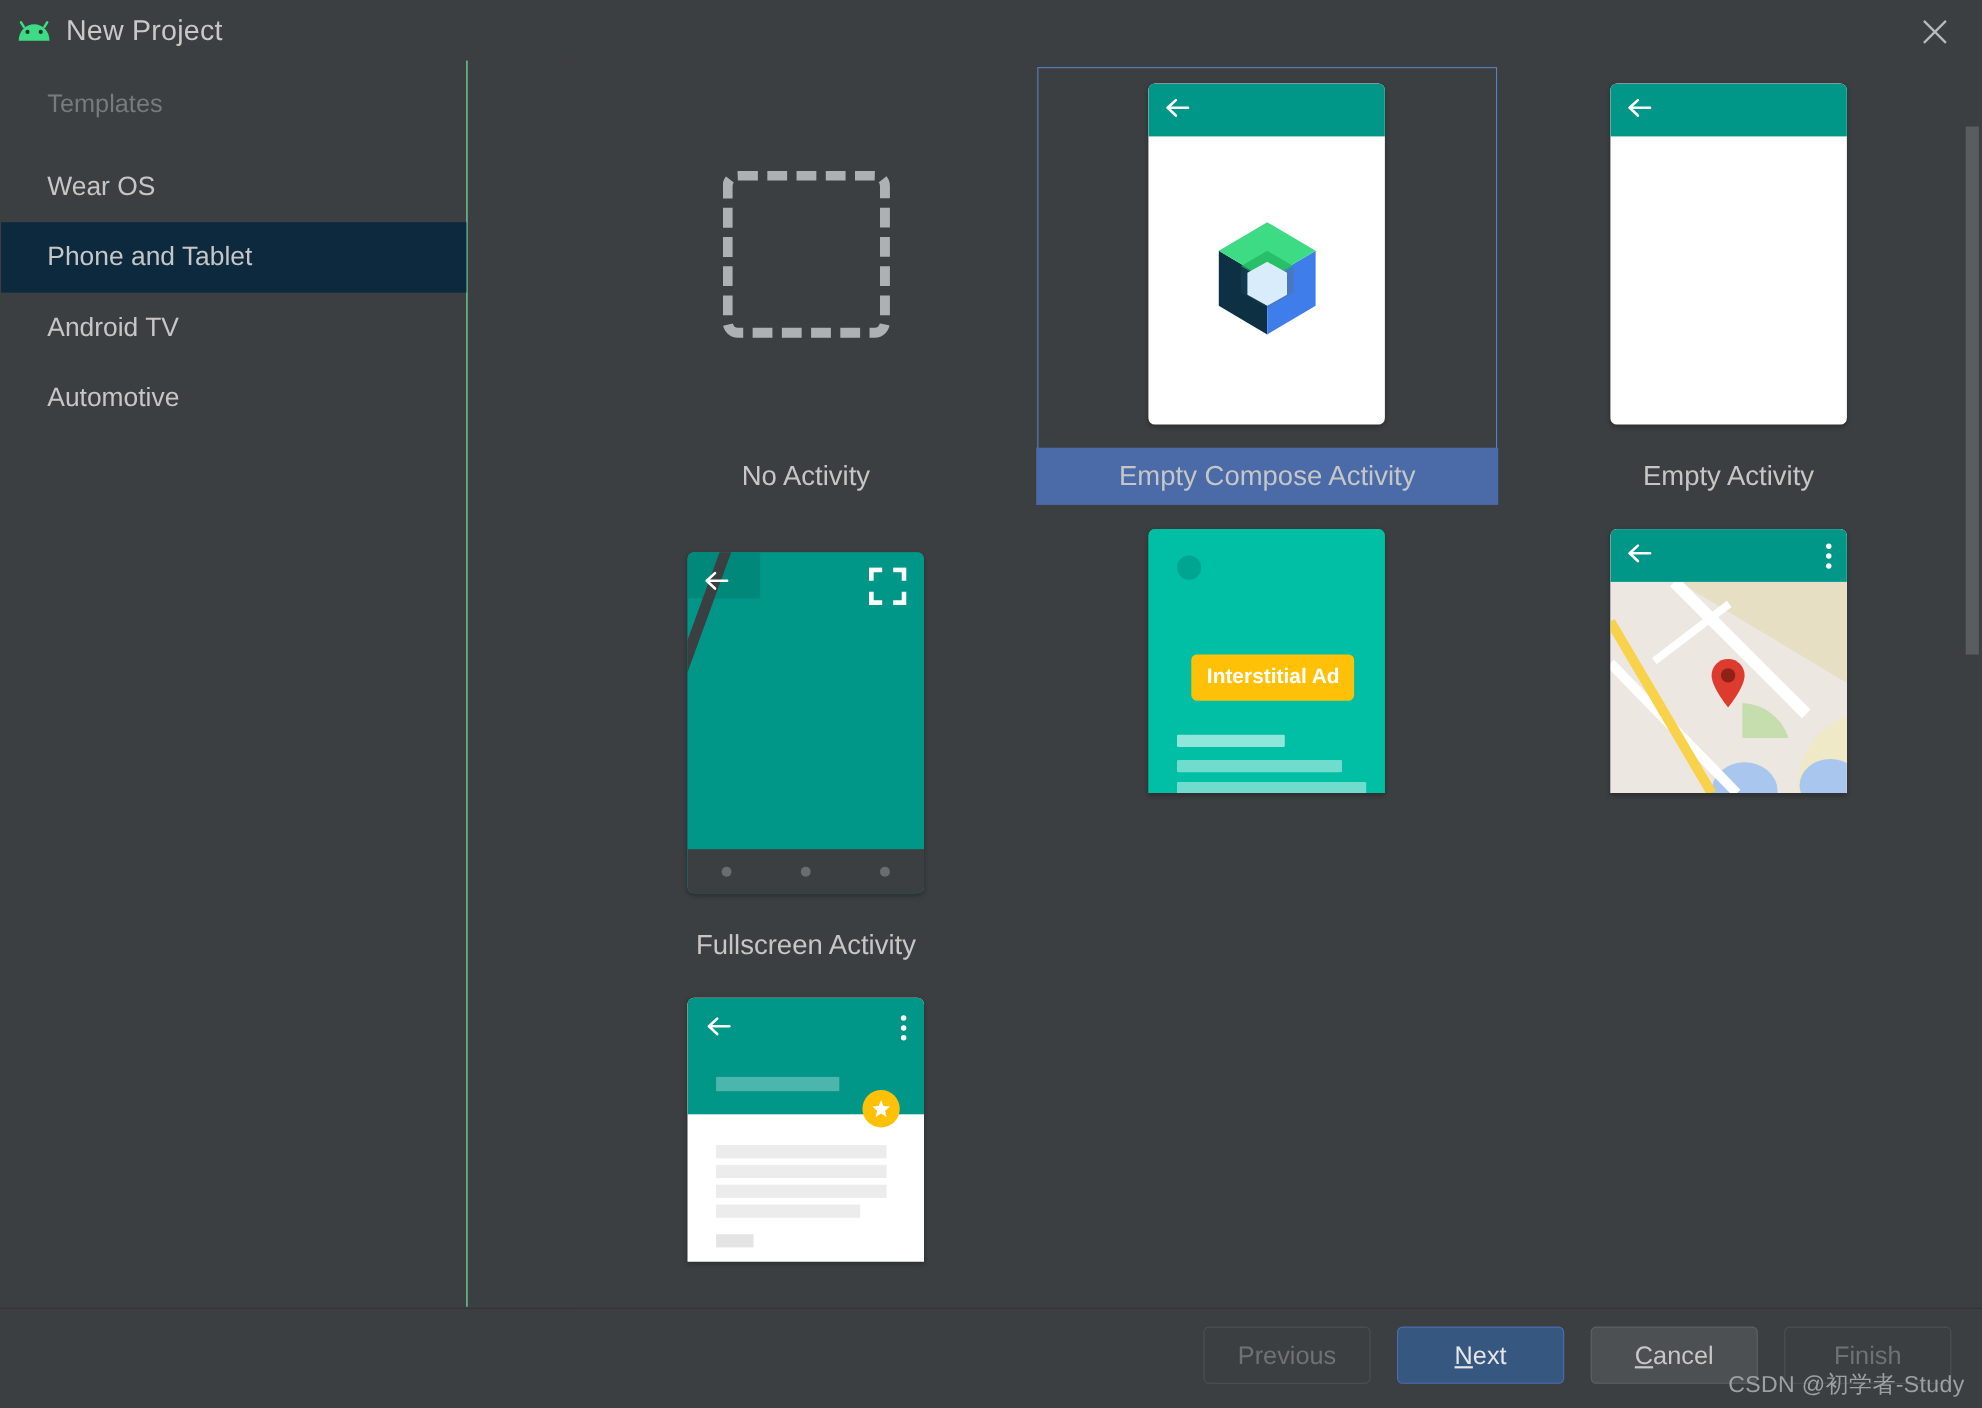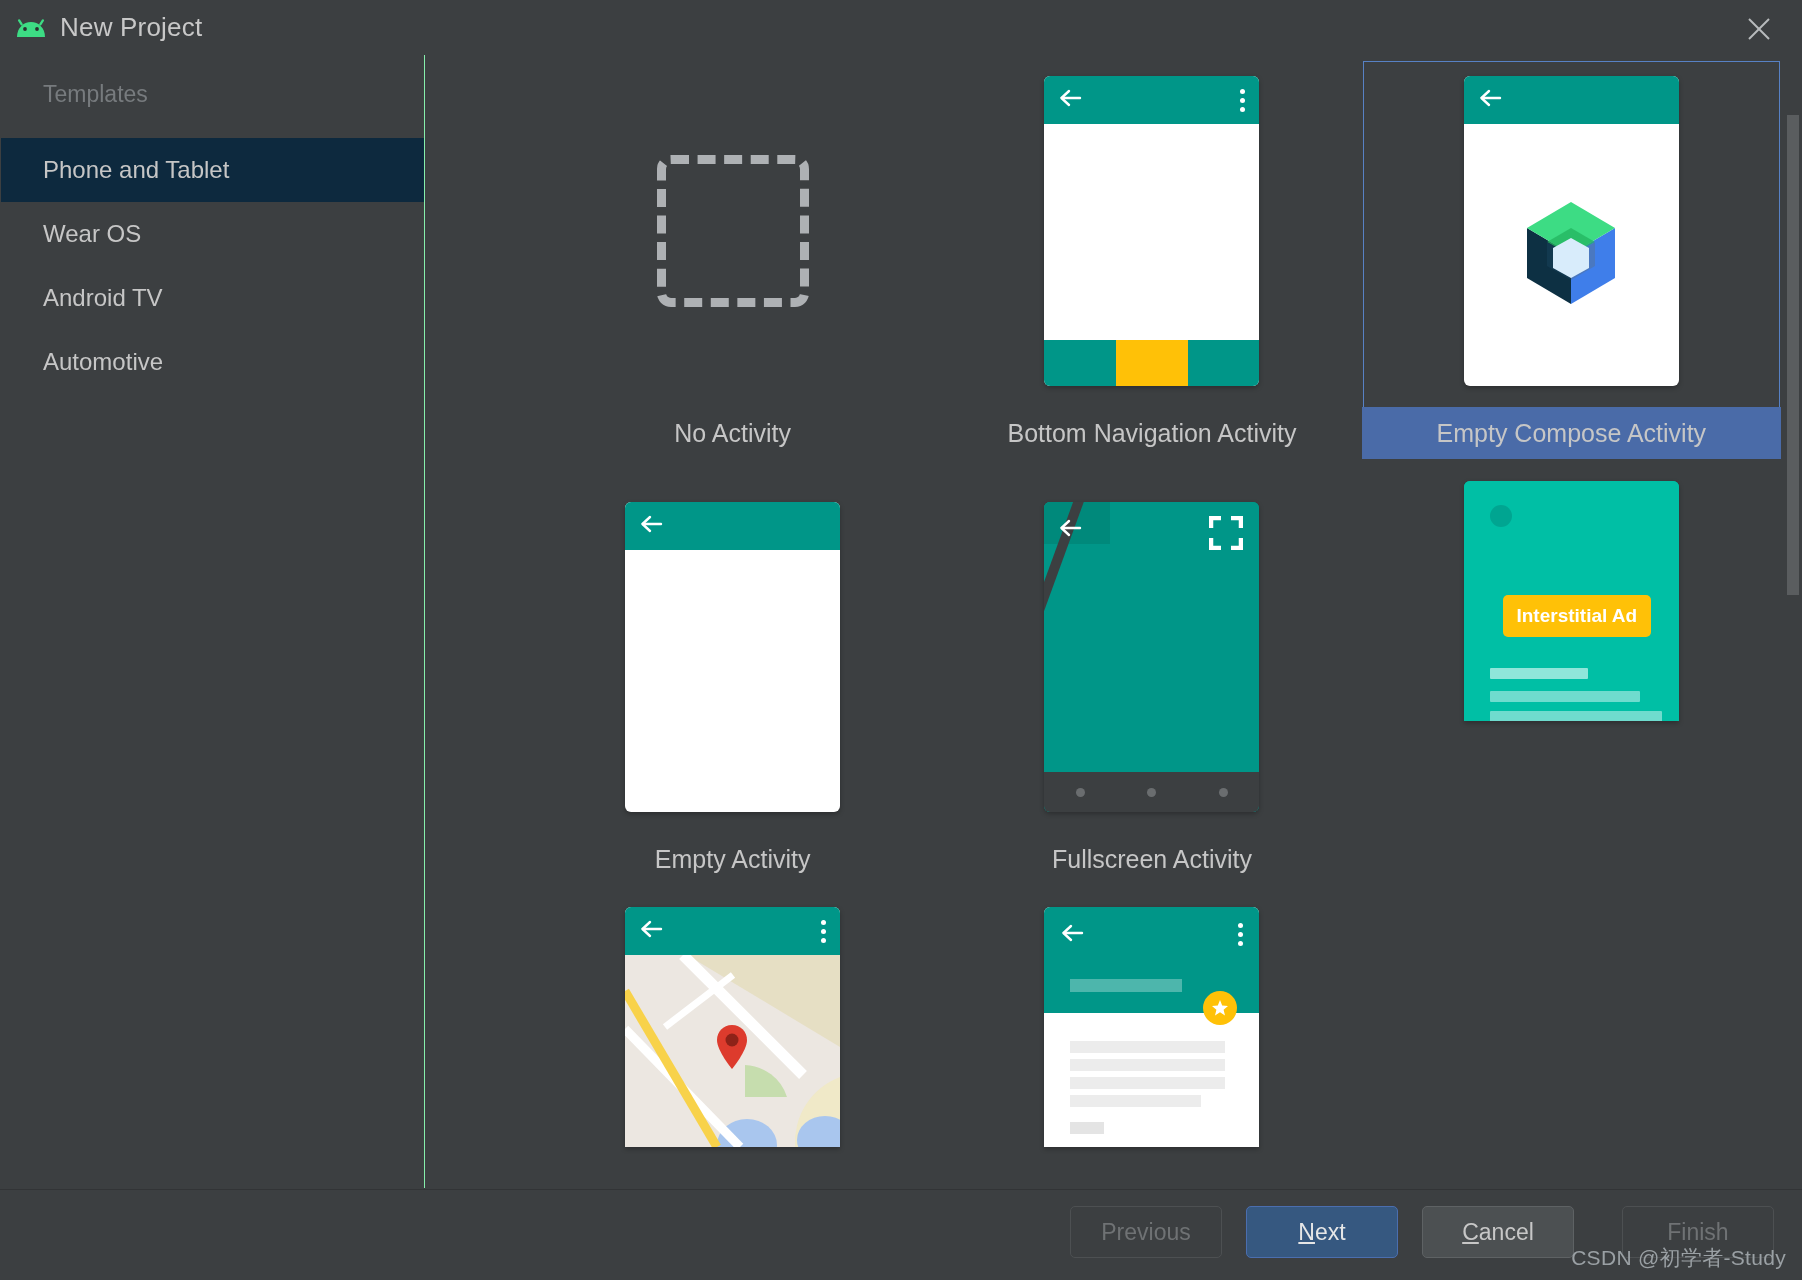--- a/index.html
+++ b/index.html
@@ -160,21 +160,21 @@
   #buttons {
     position:absolute; right:28px; top:16px;
     display:flex; gap:24px; align-items:center;
   }
   .btn {
     min-width:152px; height:52px; border-radius:5px;
     display:flex; align-items:center; justify-content:center;
     font-size:23px; cursor:pointer; padding:0 18px;
     border:1px solid #5e6264; background:transparent; color:#c7c7c7;
   }
-  .btn.disabled { color:#6f7274; border-color:#4d5052; cursor:default;margin-left:24px; }
+  .btn.disabled { color:#6f7274; border-color:#4d5052; cursor:default; }
   .btn.primary { background:#365880; border-color:#4b6eaf; color:#e6e6e6; }
   .btn.plain { background:#4c5052; border-color:#5e6264; }
   .mn { text-decoration:underline; }
 
   
   #watermark {
     position:absolute; right:16px; bottom:8px;
     font-size:21px; color:#9aa0a4; letter-spacing:.3px;
     font-family:"Liberation Sans", sans-serif;
     white-space:nowrap;
@@ -198,25 +198,25 @@
     <svg width="26" height="26" viewBox="0 0 26 26">
       <line x1="3" y1="3" x2="23" y2="23" stroke="#b8bbbd" stroke-width="2"></line>
       <line x1="23" y1="3" x2="3" y2="23" stroke="#b8bbbd" stroke-width="2"></line>
     </svg>
   </div>
 </div>
 
 <div id="sidebar">
   <div id="sidebar-header">Templates</div>
   <div id="sidebar-list">
+    <div class="side-item">
+      <span>Wear OS</span>
+    </div>
     <div class="side-item selected">
       <span>Phone and Tablet</span>
-    </div>
-    <div class="side-item">
-      <span>Wear OS</span>
     </div>
     <div class="side-item">
       <span>Android TV</span>
     </div>
     <div class="side-item">
       <span>Automotive</span>
     </div>
   </div>
 </div>
 
@@ -224,45 +224,20 @@
   <div id="grid">
 
     <div class="cell">
       <div class="art">
         <div class="dashed-box"></div>
       </div>
       <div class="cap">No Activity</div>
     </div>
 
 
-    <div class="cell">
-      <div class="art">
-        <div class="phone" style="width:215px;height:310px;">
-          <div class="appbar" style="height:48px;">
-            <span class="back-arrow">
-              <svg width="26" height="20" viewBox="0 0 26 20">
-                <path d="M11 3 L3.5 10 L11 17" fill="none" stroke="#fff" stroke-width="2.4" stroke-linecap="round" stroke-linejoin="round"></path>
-                <line x1="3.8" y1="10" x2="22" y2="10" stroke="#fff" stroke-width="2.4" stroke-linecap="round"></line>
-              </svg>
-            </span>
-            <span class="kebab">
-                <i></i>
-                <i></i>
-                <i></i>
-              </span>
-          </div>
-          <div class="bottomnav">
-            <span style="background:#009688;"></span>
-            <span style="background:#ffc107;"></span>
-            <span style="background:#009688;"></span>
-          </div>
-        </div>
-      </div>
-      <div class="cap">Bottom Navigation Activity</div>
-    </div>
 
     <div class="cell selected">
       <div class="selbox"></div>
       <div class="art">
         <div class="phone" style="width:215px;height:310px;">
           <div class="appbar" style="height:48px;justify-content:flex-start;">
             <span class="back-arrow">
               <svg width="26" height="20" viewBox="0 0 26 20">
                 <path d="M11 3 L3.5 10 L11 17" fill="none" stroke="#fff" stroke-width="2.4" stroke-linecap="round" stroke-linejoin="round"></path>
                 <line x1="3.8" y1="10" x2="22" y2="10" stroke="#fff" stroke-width="2.4" stroke-linecap="round"></line>

